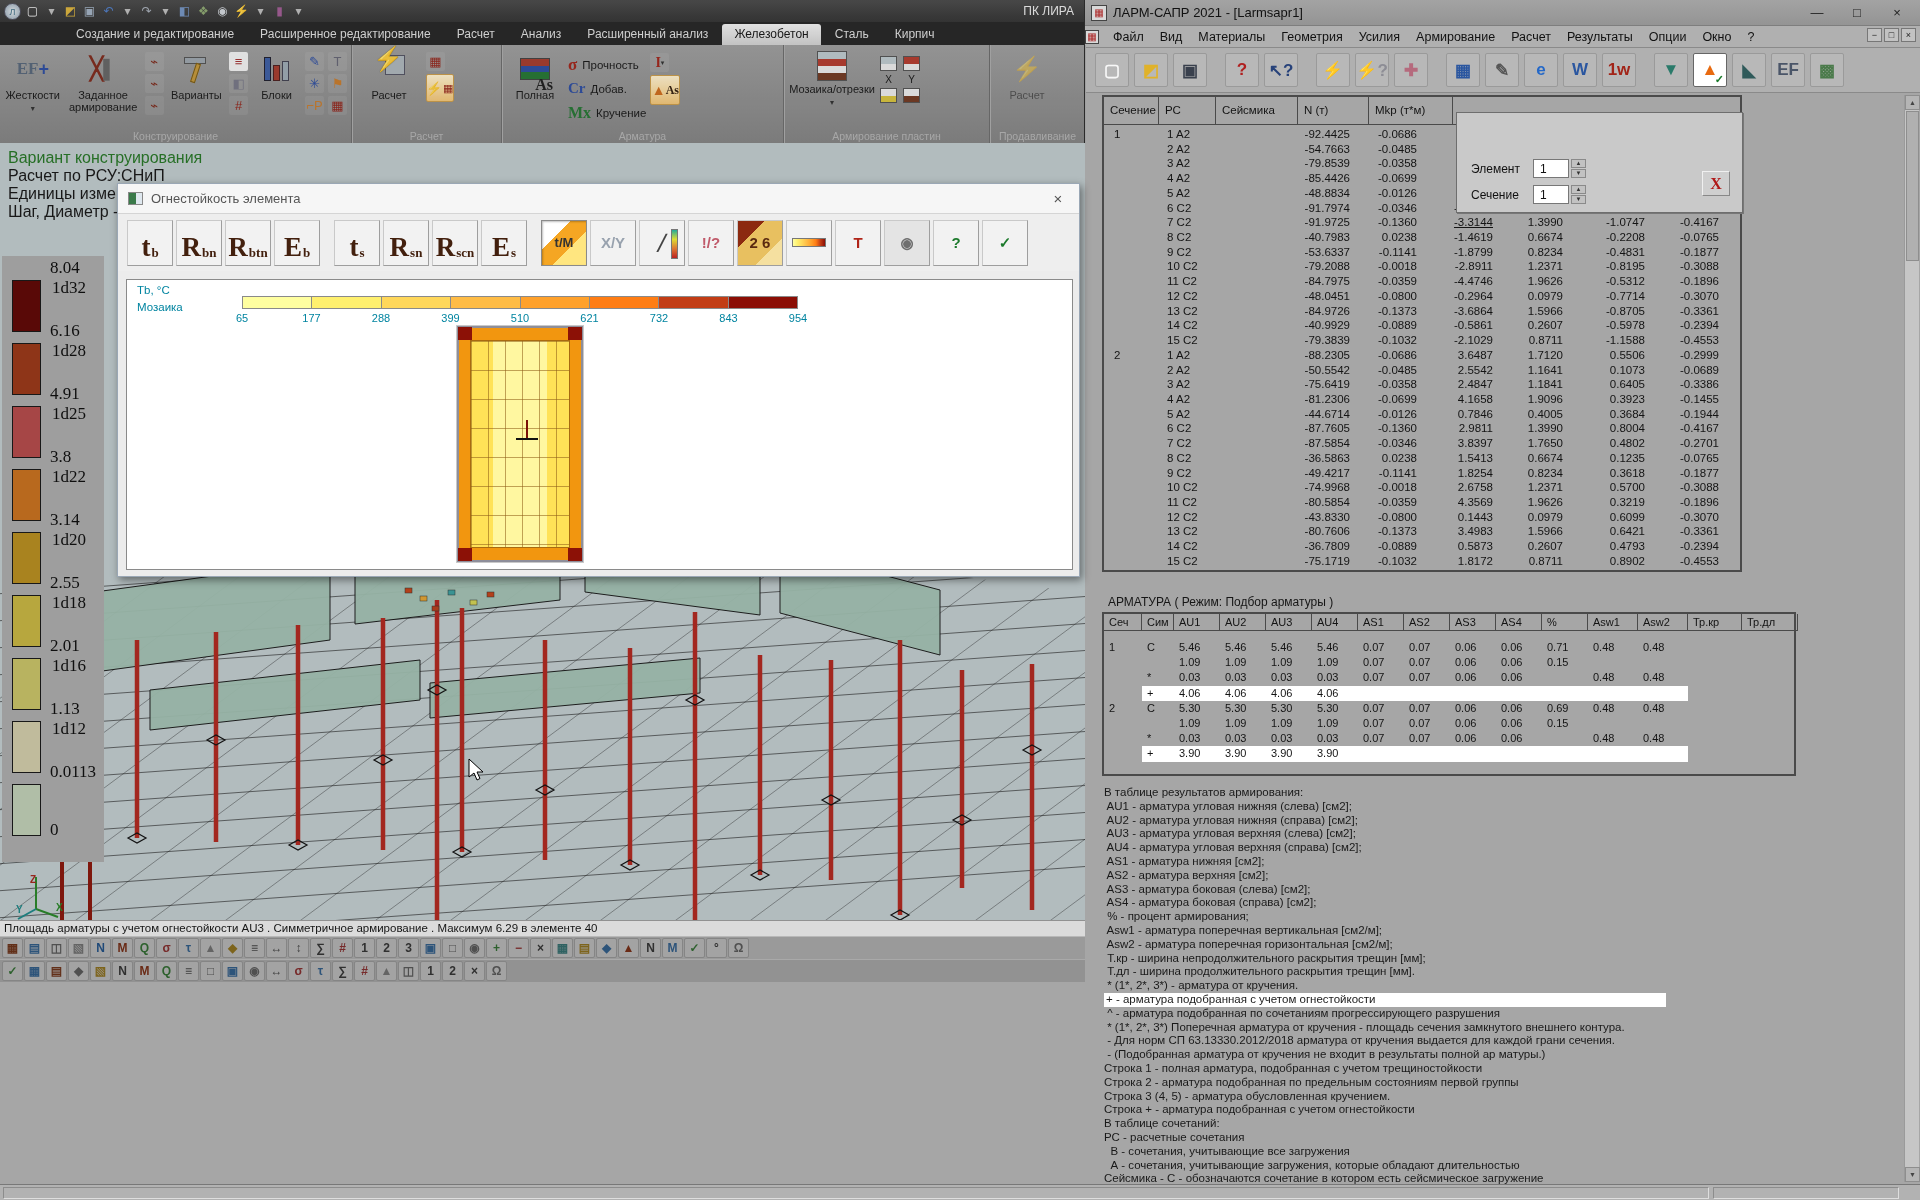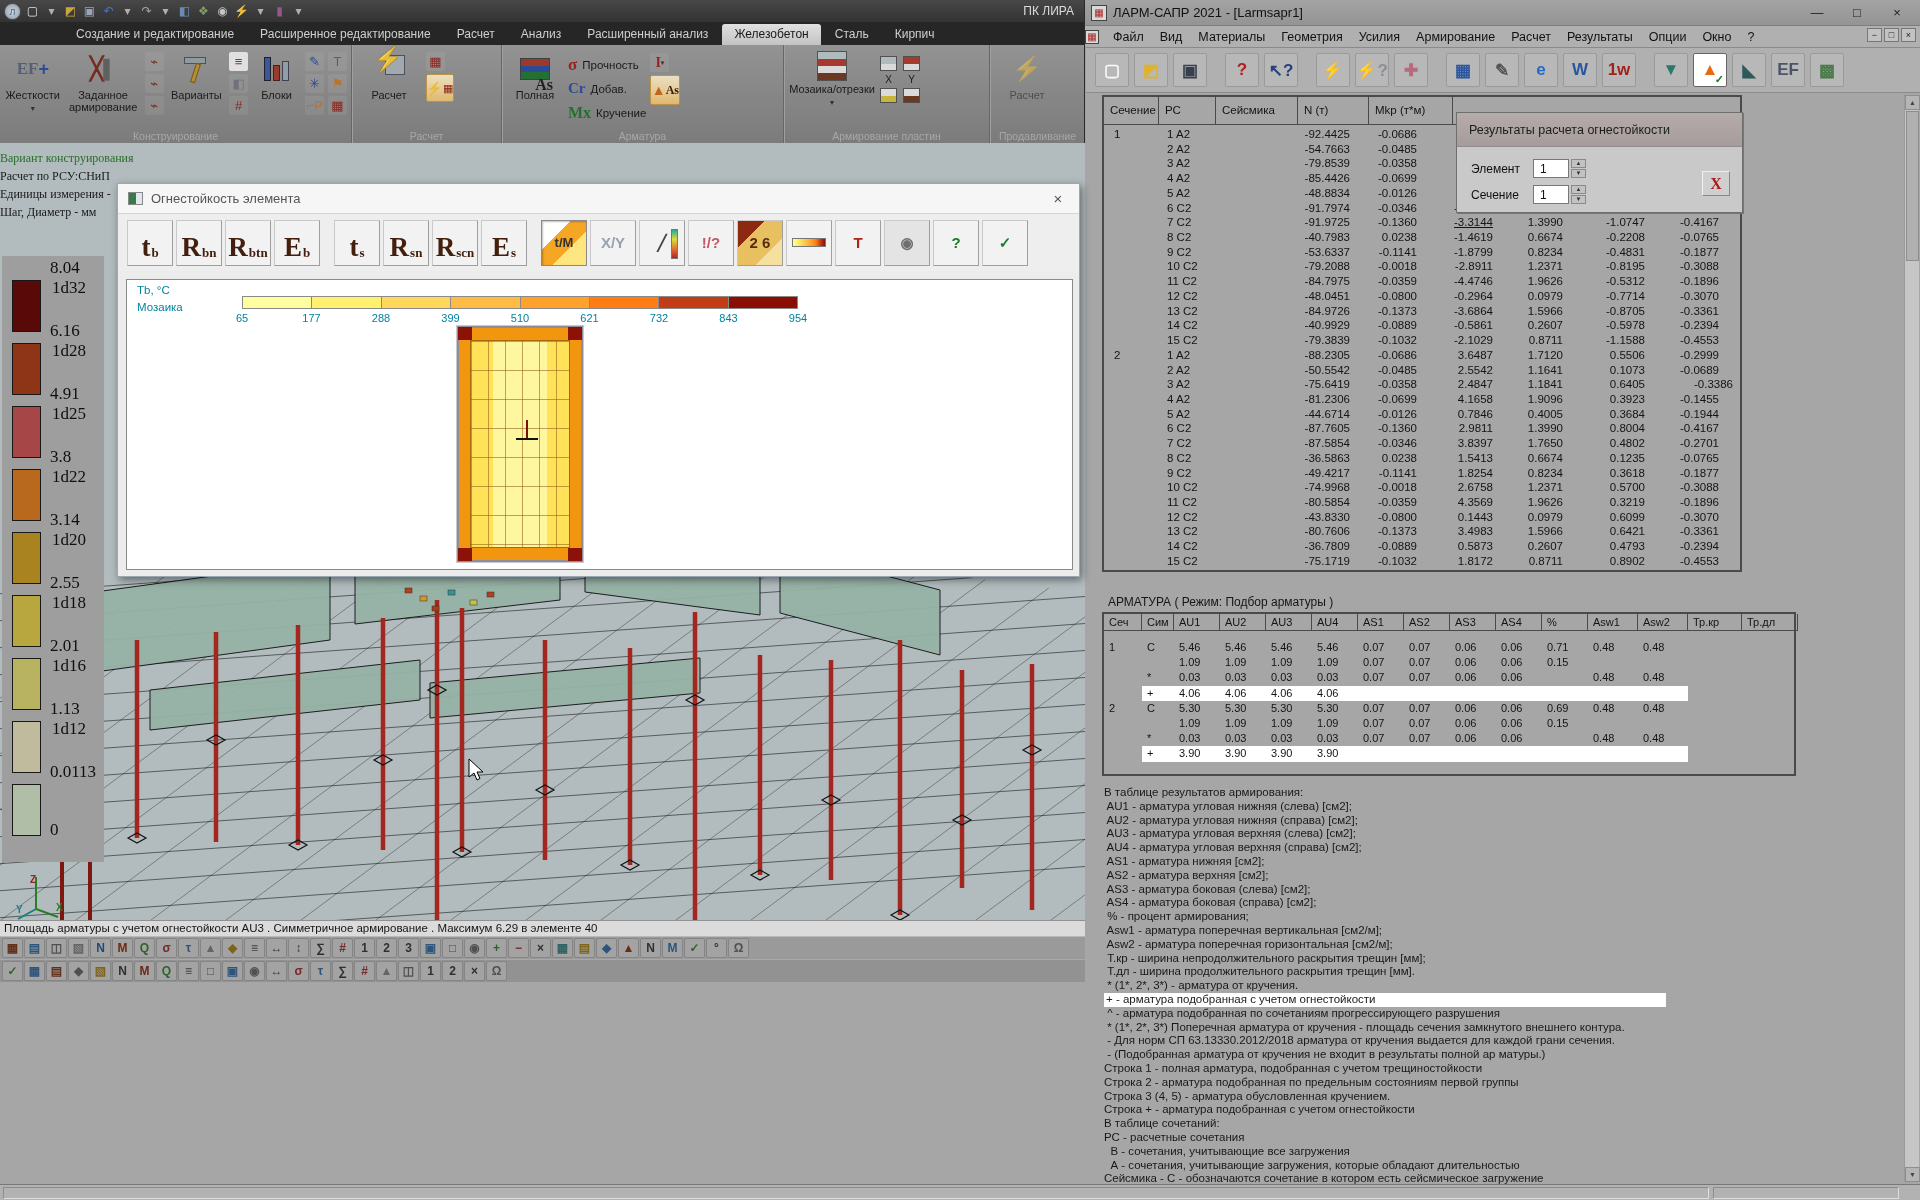--- a/index.html
+++ b/index.html
@@ -97,21 +97,21 @@
     font-size:13px;background:rgba(255,255,255,.08);border-radius:2px}
   .pressed-orange{background:linear-gradient(#fdeec7,#f6c36a)!important;border:1px solid #cf9b3e;border-radius:2px}
   .rowbtn{display:flex;align-items:center;gap:5px;font-size:11.5px;color:#1c1c1c;height:19px}
   .glyph-serif{font-family:"Liberation Serif",serif;font-weight:bold}
   .cube3{width:30px;height:30px;display:flex;flex-direction:column;border:1px solid #555;overflow:hidden}
   .cube3 div{flex:1}
   .minicube{width:17px;height:15px;border:1px solid #555;display:flex;flex-direction:column;overflow:hidden}
   .minicube div{flex:1}
   
   #view{position:absolute;left:0;top:143px;width:1085px;height:777px;background:#bcc8cb;overflow:hidden}
-  #info-lines{position:absolute;left:0;top:6px;font-family:Liberation Serif, serif;font-size:12px;line-height:18px}
+  #info-lines{position:absolute;left:8px;top:6px;font-family:Liberation Sans, sans-serif;font-size:16px;line-height:18px}
   #legend{position:absolute;left:2px;top:113px;width:102px;height:606px;background:#a8a8a8}
   .lg-val{position:absolute;left:48px;font-family:"Liberation Serif",serif;font-size:17px;color:#101010}
   .lg-name{position:absolute;left:50px;font-family:"Liberation Serif",serif;font-size:17px;color:#101010}
   .lg-sw{position:absolute;left:10px;width:29px;height:52px;border:1px solid #1a1a1a}
   #axes{position:absolute;left:14px;top:726px}
   #lira-status{position:absolute;left:0;top:920px;width:1085px;height:16px;background:#e9e9e9;
     border-top:1px solid #9a9a9a;font-size:11.5px;color:#161616;padding:1px 0 0 4px;white-space:nowrap}
   .btb{position:absolute;left:0;width:1085px;display:flex;align-items:center;padding-left:2px;gap:1px}
   #btb1{top:936px;height:23px;background:#a4a4a4;border-top:1px solid #c4c4c4}
   #btb2{top:959px;height:23px;background:#9b9b9b;border-top:1px solid #b4b4b4}
@@ -448,21 +448,21 @@
         </div>
         <div class="frow">
           <span class="fc" style="width: 55px; padding-left: 10px;"></span>
           <span class="fc" style="width: 57px; padding-left: 8px;">3 A2</span>
           <span class="fc" style="width: 82px;"></span>
           <span class="fc num" style="width: 71px; padding-right: 19px;">-75.6419</span>
           <span class="fc num" style="width: 84px; padding-right: 36px;">-0.0358</span>
           <span class="fc num" style="width: 64px; padding-right: 24px;">2.4847</span>
           <span class="fc num" style="width: 70px; padding-right: 24px;">1.1841</span>
           <span class="fc num" style="width: 75px; padding-right: 17px;">0.6405</span>
-          <span class="fc num" style="width: 80px; padding-right: 9px;">-0.3386</span>
+          <span class="fc num" style="width: 80px; padding-right: 23px;">-0.3386</span>
         </div>
         <div class="frow">
           <span class="fc" style="width: 55px; padding-left: 10px;"></span>
           <span class="fc" style="width: 57px; padding-left: 8px;">4 A2</span>
           <span class="fc" style="width: 82px;"></span>
           <span class="fc num" style="width: 71px; padding-right: 19px;">-81.2306</span>
           <span class="fc num" style="width: 84px; padding-right: 36px;">-0.0699</span>
           <span class="fc num" style="width: 64px; padding-right: 24px;">4.1658</span>
           <span class="fc num" style="width: 70px; padding-right: 24px;">1.9096</span>
           <span class="fc num" style="width: 75px; padding-right: 17px;">0.3923</span>
@@ -786,21 +786,20 @@
     <div class="spane" style="left:3px;width:1706px"></div>
     <div class="spane" style="left:1713px;width:186px"></div>
   </div>
   <div id="vsb">
     <div class="sbarrow" style="top:0">▲</div>
     <div id="vsb-thumb"></div>
     <div class="sbarrow" style="bottom:0">▼</div>
   </div>
 
   <div id="fire-dlg">
-    <div id="fire-dlg-title">Результаты расчета огнестойкости</div>
     <div class="fd-row" style="top:46px">
       <span class="fd-label">Элемент</span>
       <span class="spinbox">1</span>
       <span class="spinner">
           <span class="spbtn">▲</span>
           <span class="spbtn">▼</span>
         </span>
     </div>
     <div class="fd-row" style="top:72px">
       <span class="fd-label">Сечение</span>

